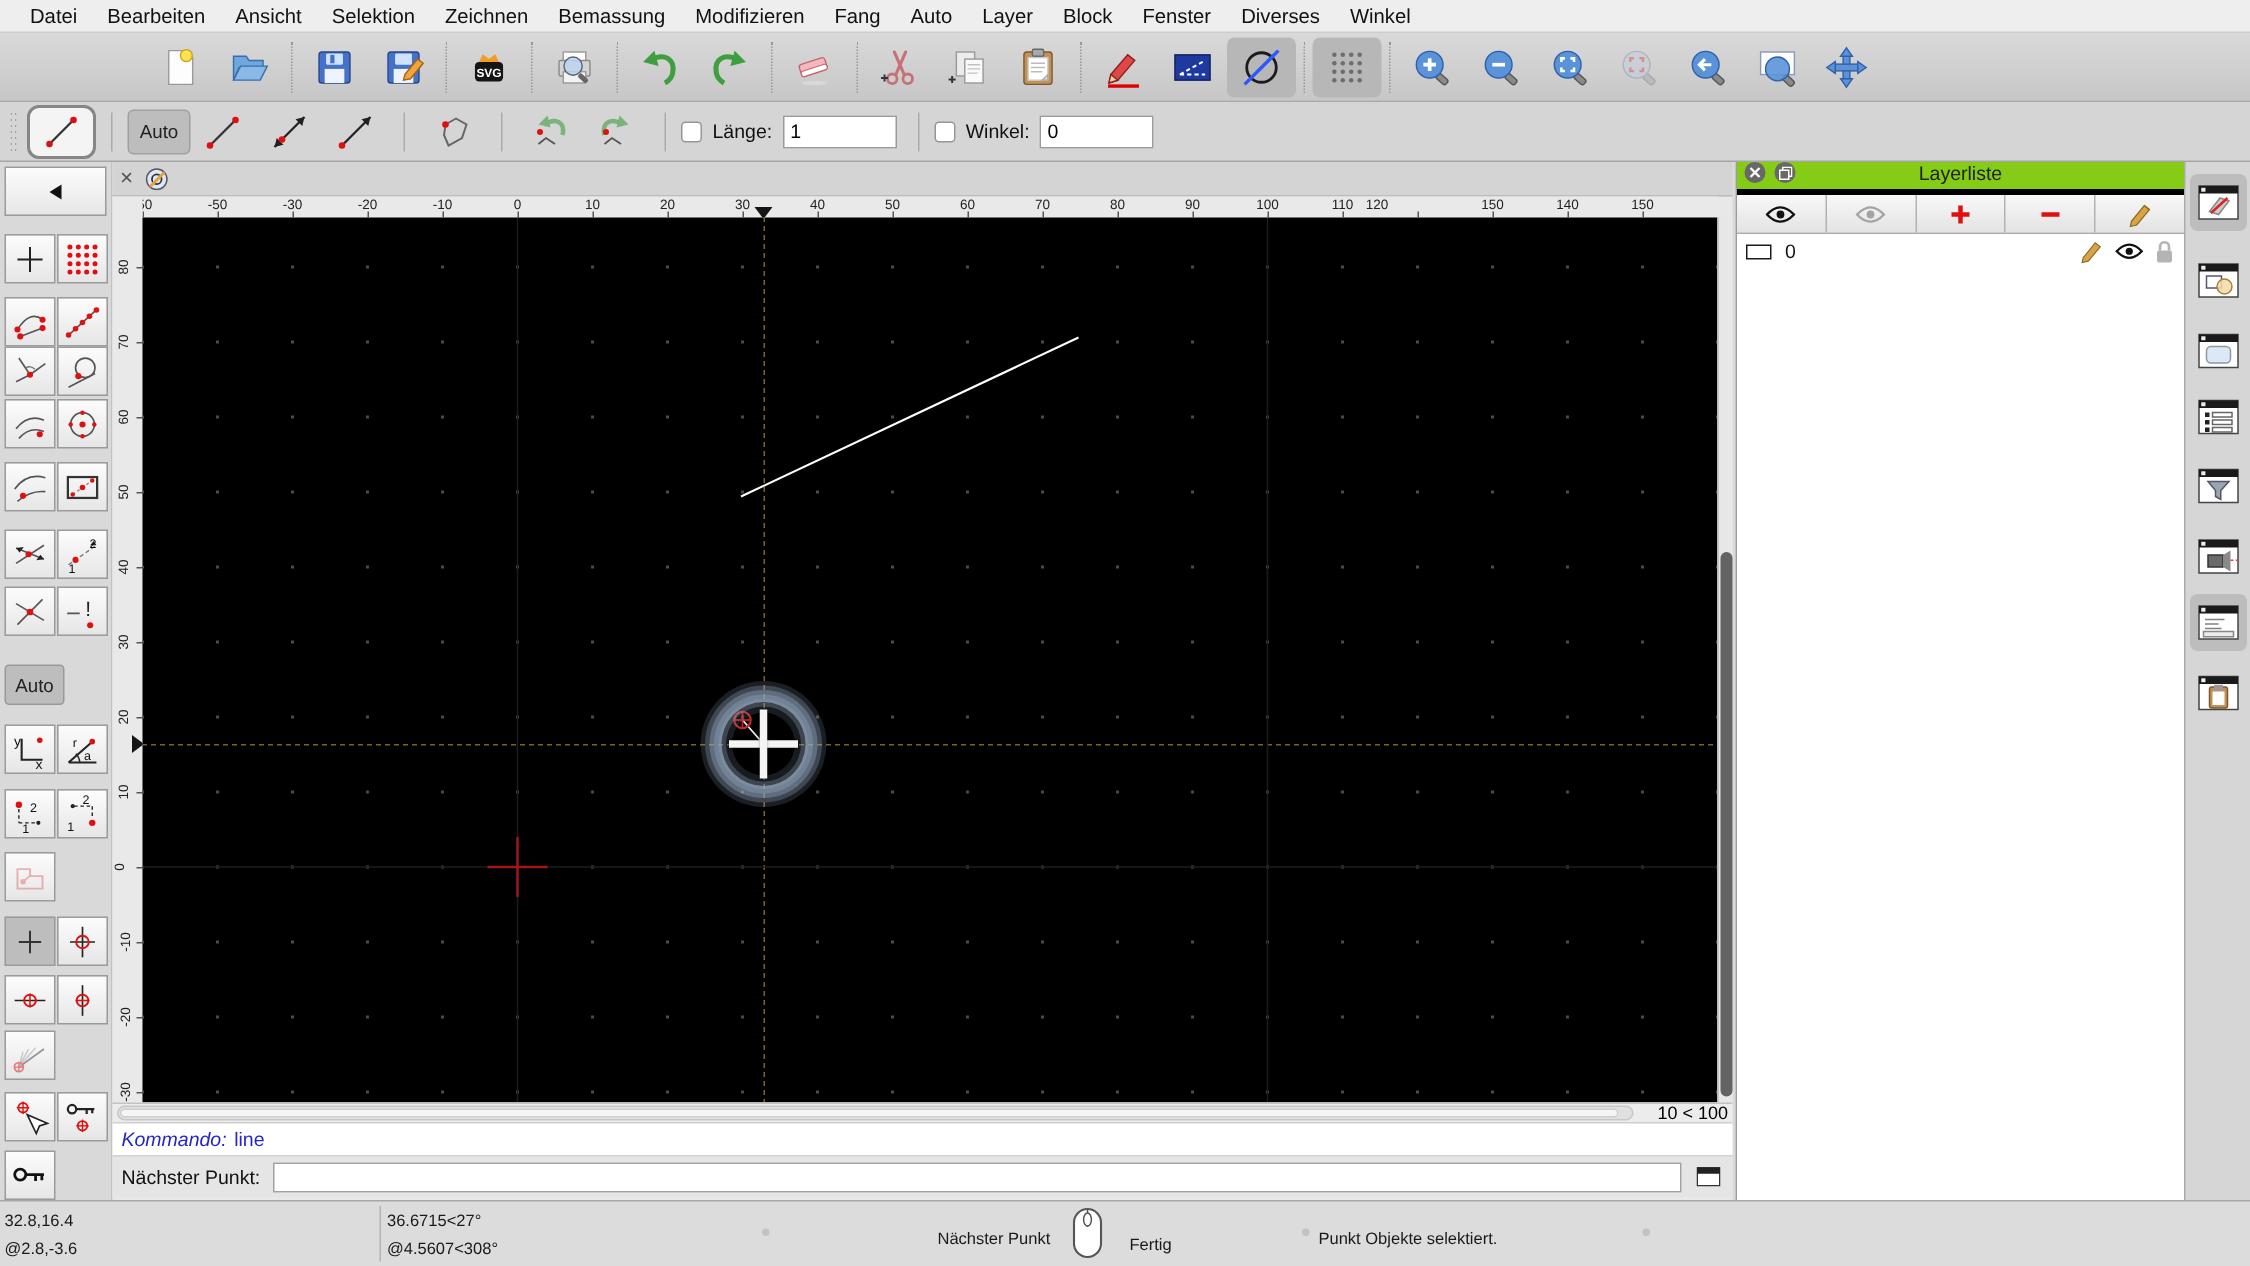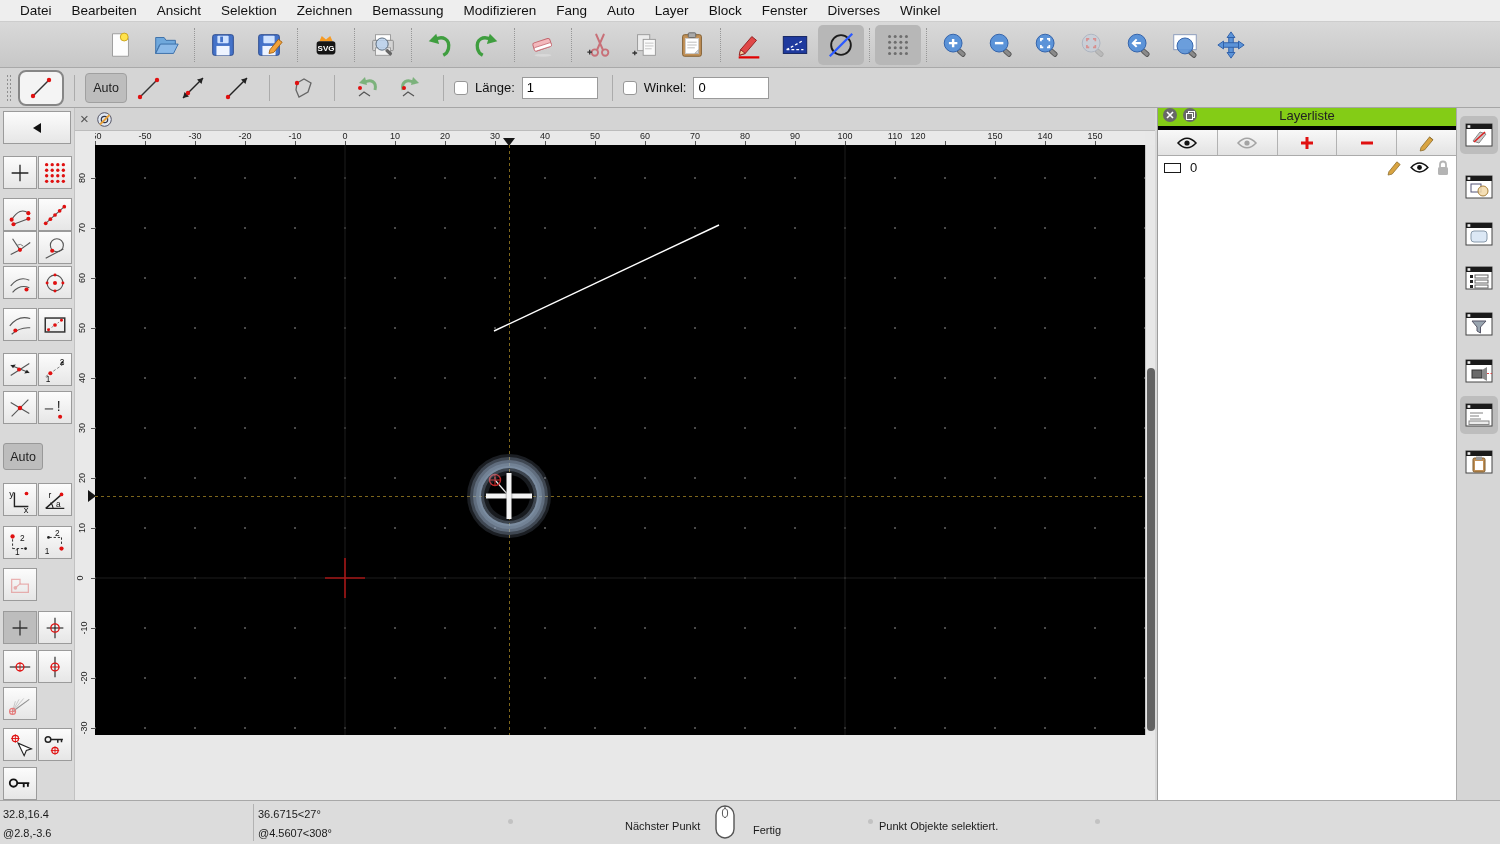--- a/index.html
+++ b/index.html
@@ -773,21 +773,41 @@
           <line x1="0" y1="-5.5" x2="0" y2="5.5" stroke="#c22828"></line>
         </g>
     </svg>
     <i class="glow" style="left: 414px; top: 351px;"></i>
     <i class="ccross" style="left: 414px; top: 351px;"></i>
   </div>
 
   <div class="vscroll">
       <i class="vthumb"></i>
     </div>
-
+  <div class="hscrollrow">
+    <div class="hscroll">
+        <i class="hthumb"></i>
+      </div>
+    <span class="gridinfo">10 &lt; 100</span>
+  </div>
+
+  <div class="cmdhistory">
+    <span class="cmdlabel">Kommando:</span>
+    <span class="cmdval">line</span>
+  </div>
+  <div class="cmdprompt">
+    <span class="plabel">Nächster Punkt:</span>
+    <input class="pinput" value="" style="">
+    <span class="pbtn2">
+        <svg width="16" height="13" viewBox="0 0 16 13">
+          <rect x="0.5" y="0.5" width="15" height="12" fill="#fff" stroke="#333"></rect>
+          <rect x="0.5" y="0.5" width="15" height="4" fill="#222"></rect>
+        </svg>
+      </span>
+  </div>
 </div>
 
 <div class="layerpanel">
   <div class="lheader">
     <span class="ltitle">Layerliste</span>
     <span class="lwbtn">
         <svg width="8" height="8" viewBox="0 0 8 8">
           <path d="M1 1l6 6M7 1L1 7" stroke="#fff" stroke-width="1.6"></path>
         </svg>
       </span>

